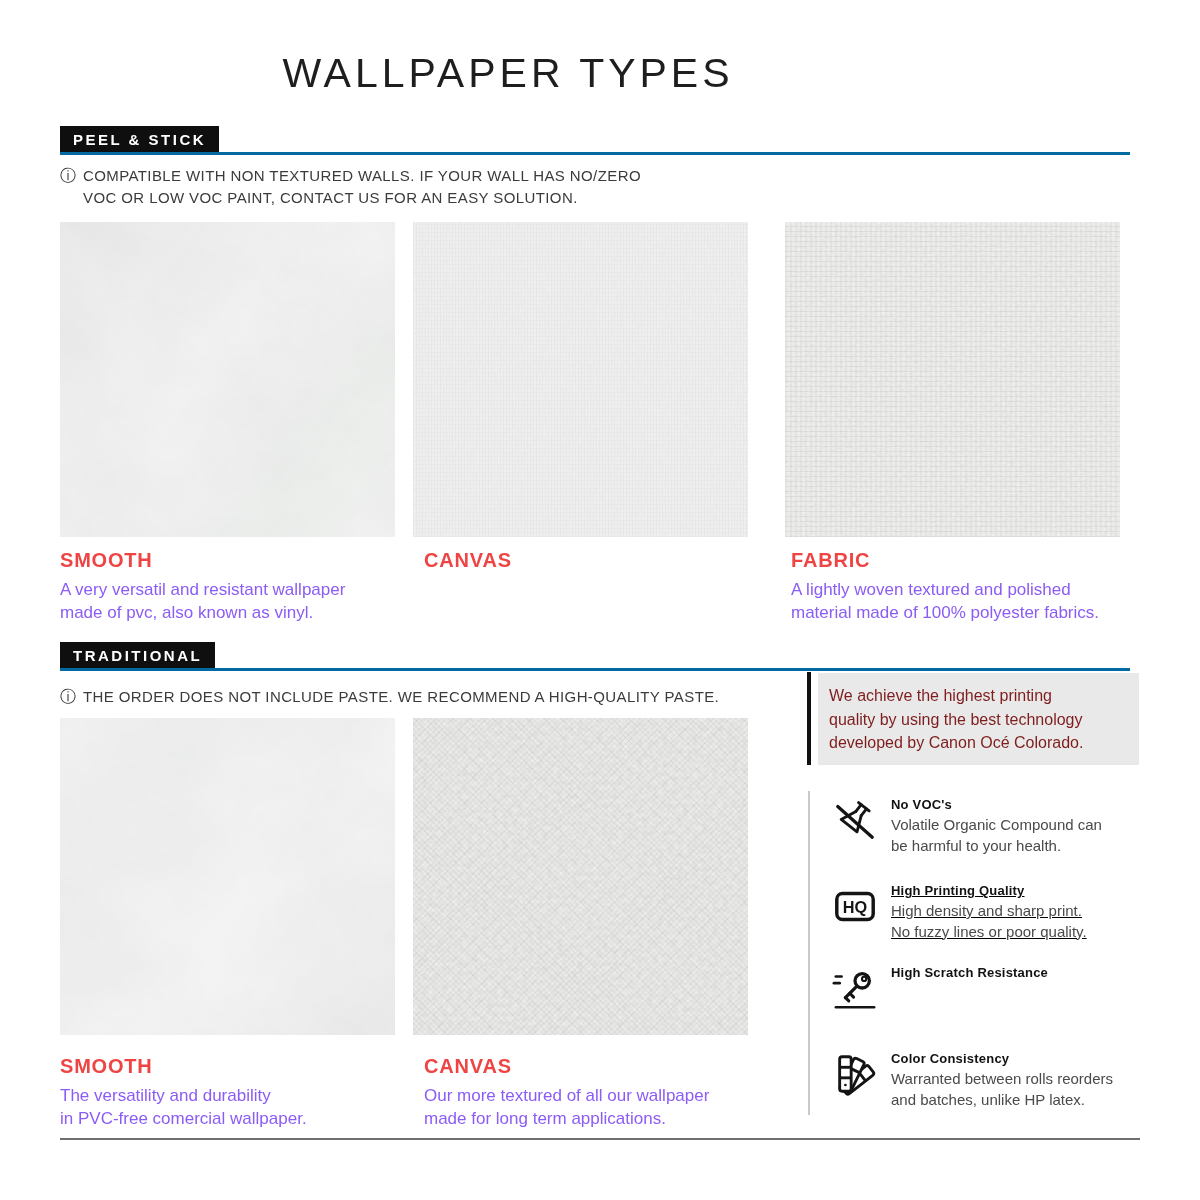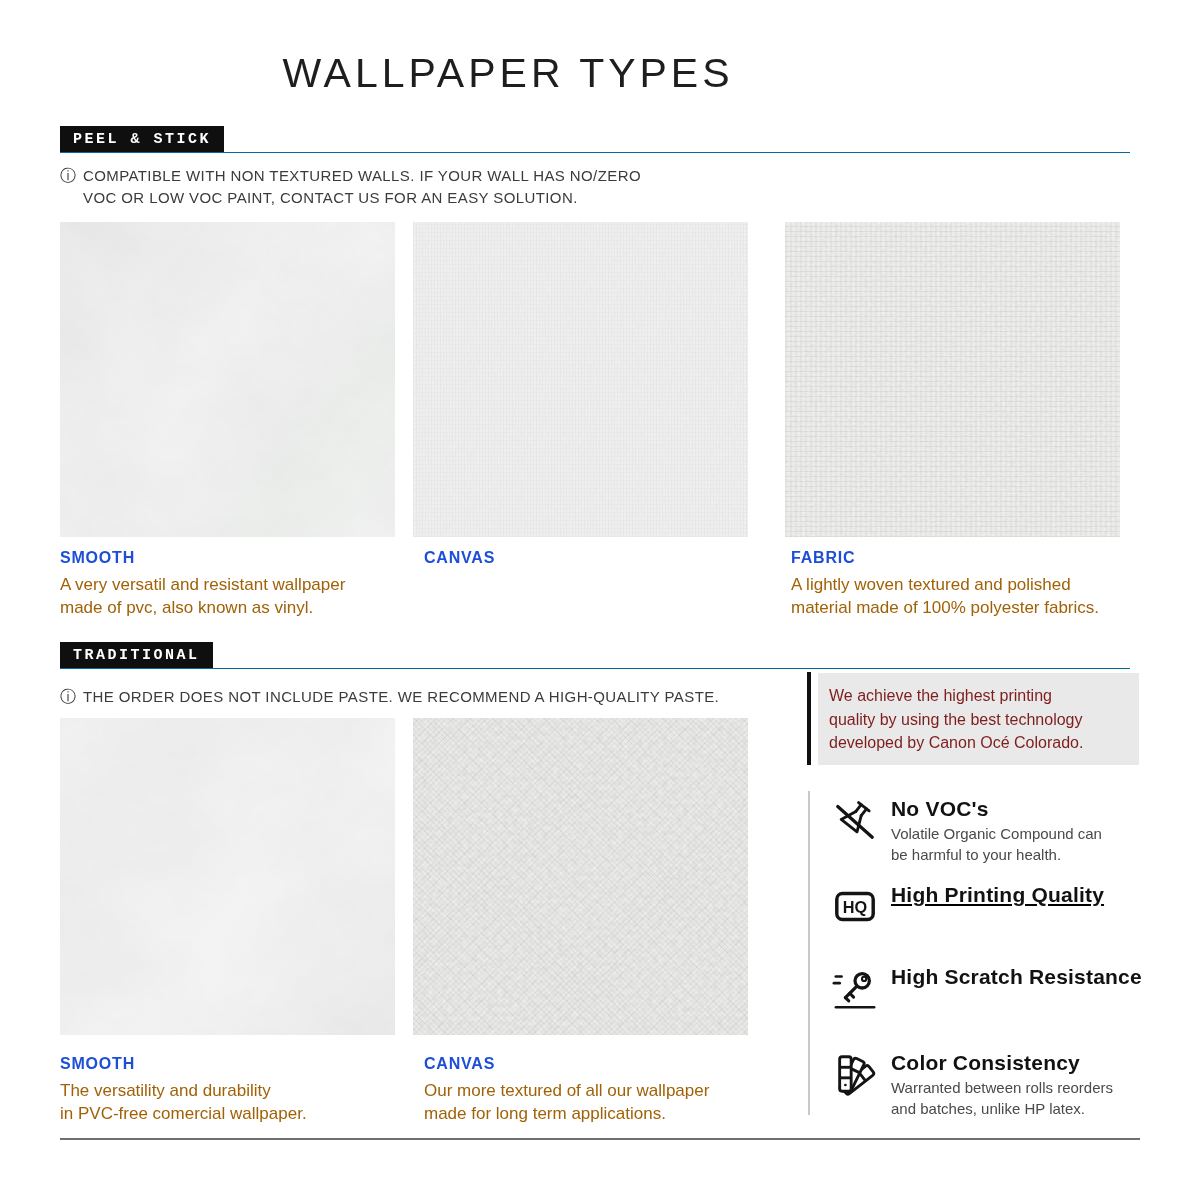--- a/index.html
+++ b/index.html
@@ -6,21 +6,21 @@
   html,body { background:#ffffff; }
   body { font-family:"Liberation Sans", sans-serif; }
   #page { position:relative; width:1200px; height:1200px; background:#fff; overflow:hidden; }
 
   .page-title{
     position:absolute; left:0; top:50px; width:1000px;
     text-align:center; font-size:41px; font-weight:400;
     letter-spacing:4px; color:#1e1e1e;padding-left:16px;
   }
 
-  .section-bar{ position:absolute; left:60px; width:1070px; border-bottom:1px solid #0369a1;font-family:Liberation Mono, monospace; }
+  .section-bar{ position:absolute; left:60px; width:1070px; border-bottom:3px solid #0369a1; }
   .section-bar.ps{ top:126px; }
   .section-bar.tr{ top:642px; }
   .section-tag{
     display:inline-block; background:#0f0f0f; color:#ffffff;
     font-size:15px; font-weight:bold; letter-spacing:2.5px;
     padding:5px 13px 4px 13px; vertical-align:bottom;
   }
 
   .note{ position:absolute; left:60px; display:flex; gap:7px; align-items:flex-start; }
   .note.n1{ top:165px; }
@@ -56,40 +56,40 @@
   .sw-canvas2{ background:
       repeating-linear-gradient(45deg,  rgba(98,98,96,0.065) 0 1px, rgba(0,0,0,0) 1px 4px),
       repeating-linear-gradient(-45deg, rgba(98,98,96,0.065) 0 1px, rgba(0,0,0,0) 1px 4px),
       #f1f1ef; }
 
   .caption{ margin-top:12px; }
   .r2 .caption{ margin-top:20px; }
   .c2 .caption{ padding-left:11px; }
   .c3 .caption{ padding-left:6px; }
   .cap-title{
-    font-size:16px; font-weight:bold; letter-spacing:0.8px;
-    color:#1d4ed8; margin-bottom:7px;
+    font-size:20px; font-weight:bold; letter-spacing:0.8px;
+    color:#ef4444; margin-bottom:7px;
   }
   .cap-desc{
-    font-size:17px; color:#a16207; line-height:1.34; white-space:pre-line;
+    font-size:17px; color:#8b5cf6; line-height:1.34; white-space:pre-line;
   }
 
   .quote-accent{ position:absolute; left:807px; top:672px; width:4px; height:93px; background:#101010; }
   .quote-box{
     position:absolute; left:818px; top:673px; width:321px; height:92px;
     background:#e9e9e9; padding:11px 10px 10px 11px;
     font-size:16px; line-height:1.48; color:#7f1d1d; white-space:pre-line;
   }
 
   .features-rail{ position:absolute; left:808px; top:791px; width:2px; height:324px; background:#c9c9c9; }
   .feature{ position:absolute; left:832px; width:320px; display:flex; gap:13px; align-items:flex-start; }
   .f1{ top:797px; } .f2{ top:883px;text-decoration:underline; } .f3{ top:965px; } .f4{ top:1051px; }
   .f-ico{ flex:0 0 46px; width:46px; height:46px; }
   .f-ico svg{ display:block; width:46px; height:46px; }
-  .f-title{ font-size:21px; font-weight:bold; color:#121212; letter-spacing:0.2px; margin-bottom:3px; }
+  .f-title{ font-size:13px; font-weight:bold; color:#121212; letter-spacing:0.2px; margin-bottom:3px; }
   .f-desc{ font-size:15px; color:#4a4a4a; line-height:1.38; white-space:pre-line; }
 
   .bottom-rule{ position:absolute; left:60px; top:1138px; width:1080px; height:2px; background:#6f6f6f; }
 
   .svgdefs{ position:absolute; width:0; height:0; overflow:hidden; }
 </style>
 </head>
 <body>
 
 <svg class="svgdefs" aria-hidden="true">
@@ -229,20 +229,22 @@
 
   <div class="feature f2">
     <span class="f-ico">
       <svg viewBox="0 0 48 48">
         <rect x="5" y="11" width="38" height="27" rx="6" fill="none" stroke="#141414" stroke-width="3.6"></rect>
         <text x="24" y="31" text-anchor="middle" font-family="Liberation Sans, sans-serif" font-size="17" font-weight="bold" fill="#141414">HQ</text>
       </svg>
     </span>
     <div>
       <div class="f-title">High Printing Quality</div>
+      <div class="f-desc">High density and sharp print.
+No fuzzy lines or poor quality.</div>
     </div>
   </div>
 
   <div class="feature f3">
     <span class="f-ico">
       <svg viewBox="0 0 48 48" fill="none" stroke="#141414" stroke-linecap="round" stroke-linejoin="round">
         <circle cx="31.5" cy="16.5" r="7.5" stroke-width="3.4"></circle>
         <circle cx="33.5" cy="14.5" r="2.2" stroke-width="2.2"></circle>
         <path d="M25.5 22.5 L14 34" stroke-width="3.4"></path>
         <path d="M18.5 29.5 l4 4" stroke-width="3.2"></path>

